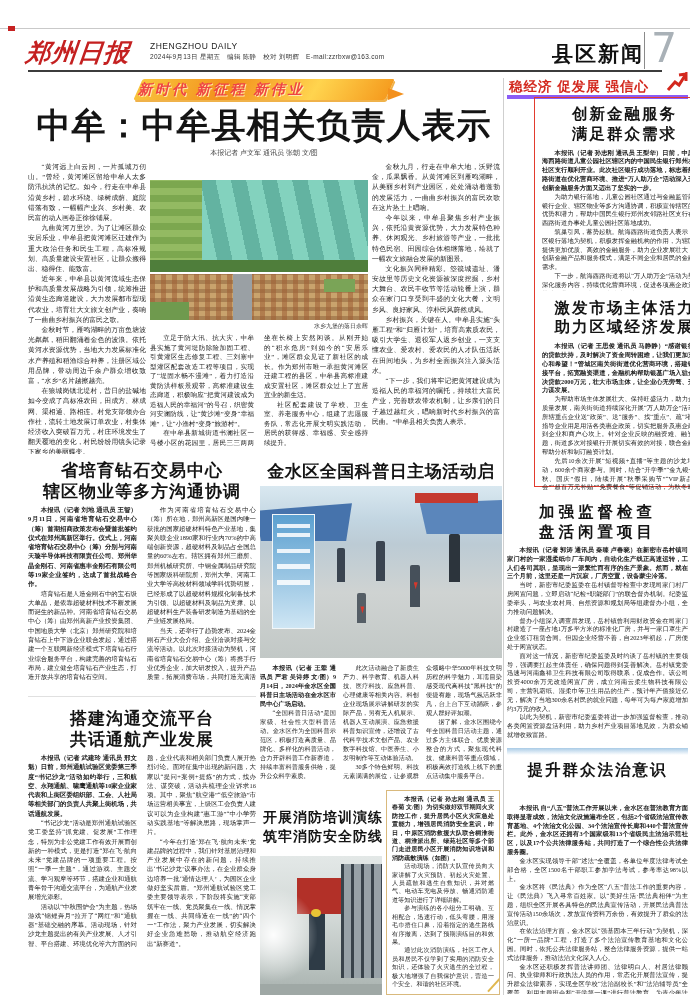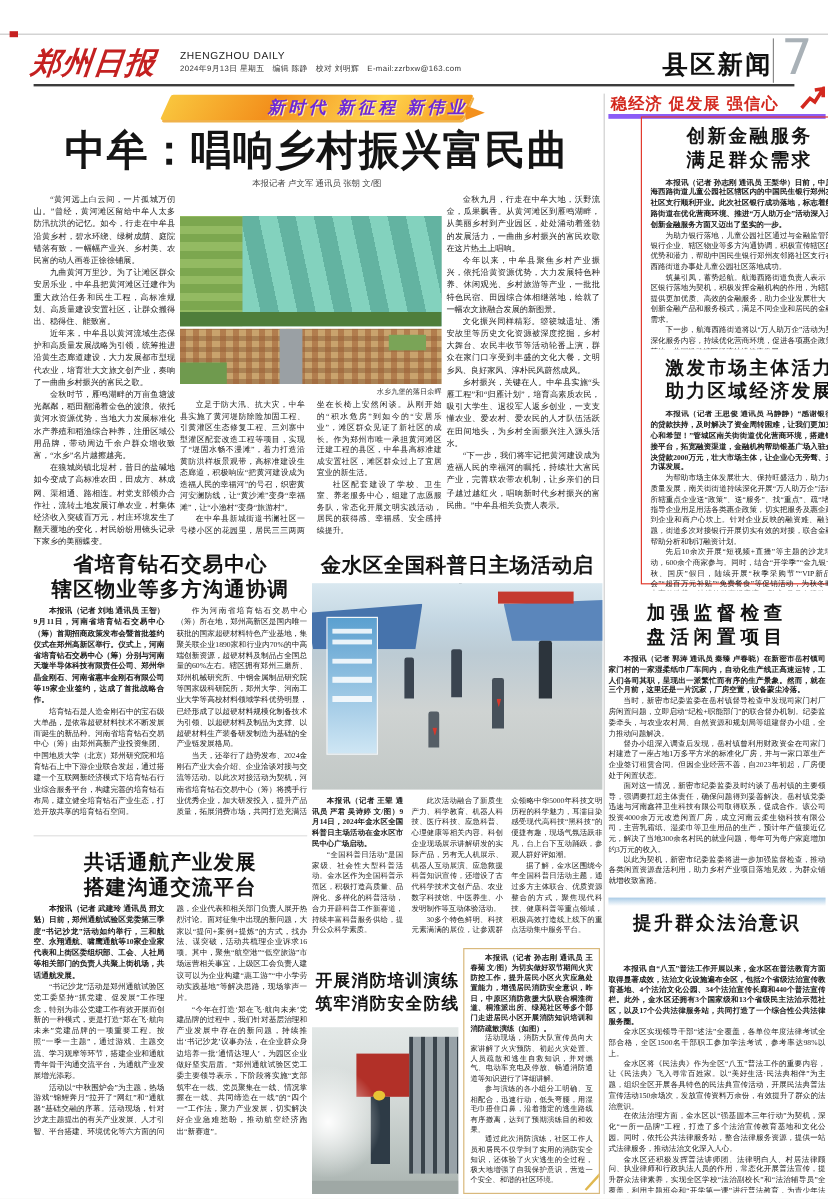--- a/index.html
+++ b/index.html
@@ -18,22 +18,22 @@
   .pagenum-sep{left:644px;top:32px;width:1px;height:37px;background:#8a8a8a;}
   .pagenum{left:651px;top:24px;font-size:41px;color:#a9b1b7;font-weight:normal;
            font-family:"DejaVu Sans",sans-serif;}
   
   .ribbon{left:138px;top:79px;width:252px;height:21px;}
   .ribbon .bg{position:absolute;left:0;top:0;width:100%;height:100%;
       background:linear-gradient(100deg,#f9c53d 0%,#f3901c 35%,#ffd44e 70%,#f59b1e 100%);
       transform:skewX(-24deg);border-radius:2px;box-shadow:2px 2px 0 #f0b24a;}
   .ribbon .tail{position:absolute;right:-14px;top:9px;width:0;height:0;
       border-left:16px solid #f3901c;border-top:6px solid transparent;border-bottom:6px solid transparent;}
-  .ribbon .txt{position:absolute;left:0;top:2px;width:100%;text-align:right;font-size:14px;
-      font-weight:bold;font-style:italic;color:#6d28d9;letter-spacing:3px;
+  .ribbon .txt{position:absolute;left:0;top:2px;width:100%;text-align:left;font-size:14px;
+      font-weight:bold;font-style:italic;color:#ef4444;letter-spacing:3px;
       text-shadow:1px 1px 0 #ffe9a8;}
   
   .hl{font-weight:bold;color:#141414;text-align:center;font-family:"Liberation Sans",sans-serif;}
   .main-title{left:28px;top:103px;width:472px;font-size:34px;letter-spacing:1px;}
   .main-byline{left:28px;top:148px;width:472px;text-align:center;font-size:7px;color:#444;}
   .h2{font-size:17px;line-height:1.25;letter-spacing:1px;}
   .h2s{font-size:15.5px;line-height:1.3;letter-spacing:2px;}
   
   .body-col{font-size:6.4px;line-height:1.45;color:#222;text-align:justify;
             font-family:"Liberation Serif",serif;overflow:hidden;}
@@ -112,21 +112,21 @@
   <div class="abs pagenum-sep"></div>
   <div class="abs pagenum">7</div>
   <div class="abs header-rule"></div>
 
   <div class="abs ribbon">
     <div class="bg"></div>
     <div class="tail"></div>
     <div class="txt">新时代 新征程 新伟业</div>
   </div>
 
-  <div class="abs hl main-title">中牟：唱响乡村振兴富民曲</div>
+  <div class="abs hl main-title">中牟：中牟县相关负责人表示</div>
   <div class="abs main-byline">本报记者 卢文军 通讯员 张朝 文/图</div>
 
   <div class="abs body-col" style="left:28px;top:162px;width:118px;height:292px;font-size:6.8px;line-height:1.5;">
     <p>“黄河远上白云间，一片孤城万仞山。”曾经，黄河滩区留给中牟人太多防汛抗洪的记忆。如今，行走在中牟县沿黄乡村，碧水环绕、绿树成荫、庭院错落有致，一幅幅产业兴、乡村美、农民富的动人画卷正徐徐铺展。</p>
     <p>九曲黄河万里沙。为了让滩区群众安居乐业，中牟县把黄河滩区迁建作为重大政治任务和民生工程，高标准规划、高质量建设安置社区，让群众搬得出、稳得住、能致富。</p>
     <p>近年来，中牟县以黄河流域生态保护和高质量发展战略为引领，统筹推进沿黄生态廊道建设，大力发展都市型现代农业，培育壮大文旅文创产业，奏响了一曲曲乡村振兴的富民之歌。</p>
     <p>金秋时节，雁鸣湖畔的万亩鱼塘波光粼粼，稻田翻涌着金色的波浪。依托黄河水资源优势，当地大力发展标准化水产养殖和稻渔综合种养，注册区域公用品牌，带动周边千余户群众增收致富，“水乡”名片越擦越亮。</p>
     <p>在狼城岗镇北堤村，昔日的盐碱地如今变成了高标准农田，田成方、林成网、渠相通、路相连。村党支部领办合作社，流转土地发展订单农业，村集体经济收入突破百万元，村庄环境发生了翻天覆地的变化，村民纷纷用镜头记录下家乡的美丽蝶变。</p>
   </div>
 
@@ -164,22 +164,22 @@
   <div class="abs body-col cols2" style="left:28px;top:505px;width:228px;height:186px;">
     <p class="lead">本报讯（记者 刘地 通讯员 王智）9月11日，河南省培育钻石交易中心（筹）首期招商政策发布会暨首批签约仪式在郑州高新区举行。仪式上，河南省培育钻石交易中心（筹）分别与河南天璇半导体科技有限责任公司、郑州华晶金刚石、河南省惠丰金刚石有限公司等19家企业签约，达成了首批战略合作。</p>
     <p>培育钻石是人造金刚石中的宝石级大单晶，是依靠超硬材料技术不断发展而诞生的新品种。河南省培育钻石交易中心（筹）由郑州高新产业投资集团、中国地质大学（北京）郑州研究院和培育钻石上中下游企业联合发起，通过搭建一个互联网新经济模式下培育钻石行业综合服务平台，构建完善的培育钻石布局，建立健全培育钻石产业生态，打造开放共享的培育钻石空间。</p>
     <p>作为河南省培育钻石交易中心（筹）所在地，郑州高新区是国内唯一获批的国家超硬材料特色产业基地，集聚关联企业1890家和行业内70%的中高端创新资源，超硬材料及制品占全国总量的60%左右。辖区拥有郑州三磨所、郑州机械研究所、中钢金属制品研究院等国家级科研院所，郑州大学、河南工业大学等高校材料领域学科优势明显，已经形成了以超硬材料规模化制备技术为引领、以超硬材料及制品为支撑、以超硬材料生产装备研发制造为基础的全产业链发展格局。</p>
     <p>当天，还举行了趋势发布、2024金刚石产业大会介绍、企业洽谈对接与交流等活动。以此次对接活动为契机，河南省培育钻石交易中心（筹）将携手行业优秀企业，加大研发投入，提升产品质量，拓展消费市场，共同打造充满活力、创新驱动的培育钻石产业生态系统。</p>
   </div>
 
   <div class="abs hsep-left"></div>
 
   <div class="abs hl h2" style="left:28px;top:708px;width:228px;">
+    <div>搭建沟通交流平台</div>
     <div>共话通航产业发展</div>
-    <div>搭建沟通交流平台</div>
   </div>
   <div class="abs body-col cols2" style="left:28px;top:753px;width:228px;height:242px;">
     <p class="lead">本报讯（记者 武建玲 通讯员 邢文魁）日前，郑州通航试验区党委第三季度“书记沙龙”活动如约举行，三和航空、永翔通航、啸鹰通航等10家企业家代表和上街区委组织部、工会、人社局等相关部门的负责人共聚上街机场，共话通航发展。</p>
     <p>“书记沙龙”活动是郑州通航试验区党工委坚持“抓党建、促发展”工作理念，特别为非公党建工作有效开展而创新的一种模式，更是打造“郑在飞·航向未来”党建品牌的一项重要工程。按照“一季一主题”，通过游戏、主题交流、学习观摩等环节，搭建企业和通航青年骨干沟通交流平台，为通航产业发展增光添彩。</p>
     <p>活动以“中秋围炉会”为主题，热场游戏“锦鲤奔月”拉开了“网红”和“通航器”基础交融的序幕。活动现场，针对沙龙主题提出的有关产业发展、人才引智、平台搭建、环境优化等六方面的问题，企业代表和相关部门负责人展开热烈讨论。面对征集中出现的新问题，大家以“提问+案例+提炼”的方式，找办法、谋突破，活动共梳理企业诉求16项。其中，聚焦“航空港”“低空旅游”市场运营相关事宜，上级区工会负责人建议可以为企业构建“惠工游”“中小学劳动实践基地”等解决思路，现场掌声一片。</p>
     <p>“今年在打造‘郑在飞·航向未来’党建品牌的过程中，我们针对基层治理和产业发展中存在的新问题，持续推出‘书记沙龙’议事办法，在企业群众身边培养一批‘通情达理人’，为园区企业做好坚实后盾。”郑州通航试验区党工委主要领导表示，下阶段将实施“支部筑牢在一线、党员聚集在一线、情况掌握在一线、共同缔造在一线”的“四个一”工作法，聚力产业发展，切实解决好企业急难愁盼，推动航空经济跑出“新赛道”。</p>
   </div>
 
   <div class="abs hl" style="left:260px;top:460px;width:242px;font-size:17px;letter-spacing:.5px;">金水区全国科普日主场活动启动</div>
   <div class="abs photo ph-sci">

